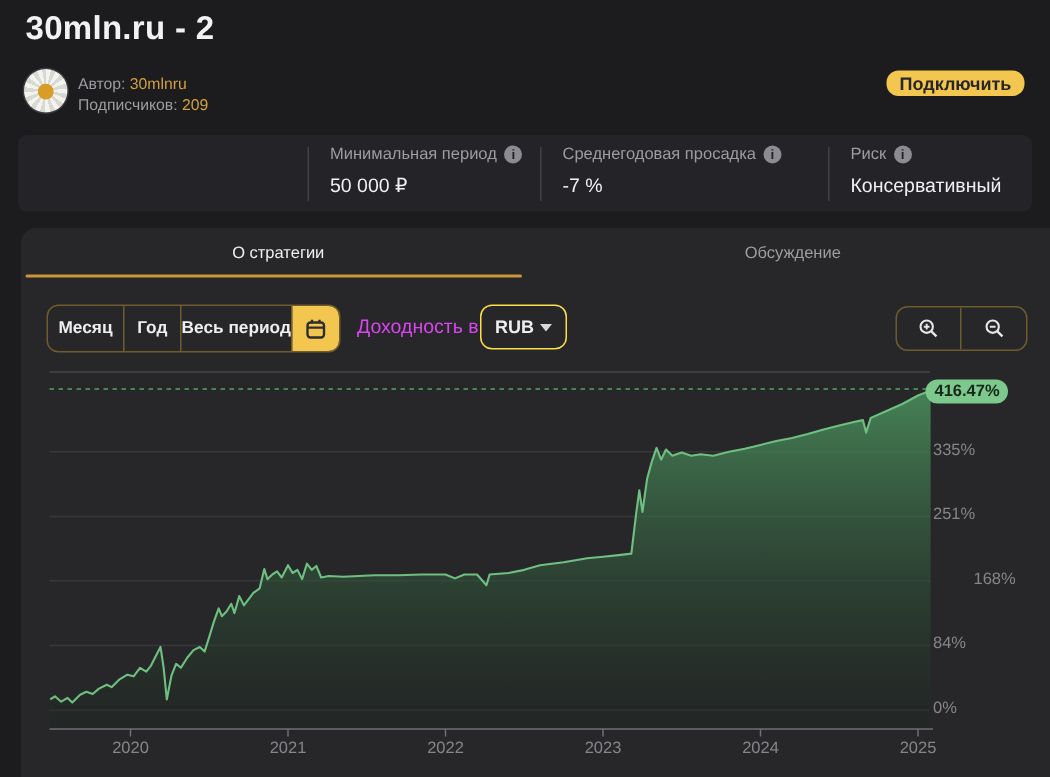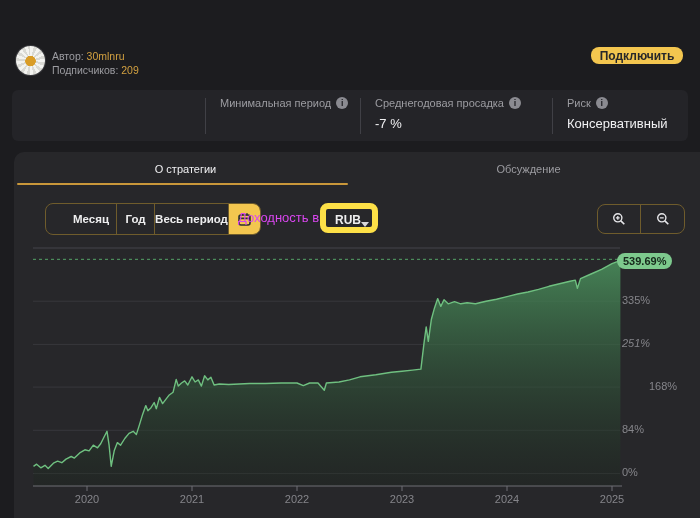--- a/index.html
+++ b/index.html
@@ -44,31 +44,31 @@
   
   .card{position:absolute;left:14px;top:152px;width:686px;height:366px;background:#27272a;border-radius:10px 0 0 0;}
   .tabbar{position:absolute;left:0;top:0;width:686px;height:33px;}
   .tab{position:absolute;top:0;height:33px;display:flex;align-items:center;justify-content:center;
     font-size:11px;cursor:pointer;}
   .tab-about{left:0;width:343px;color:#f0f0f2;}
   .tab-discussion{left:343px;width:343px;color:#9c9ca1;}
   .tab-underline{position:absolute;left:3px;top:31px;width:331px;height:2px;background:#c9973a;border-radius:1px;}
 
   
-  .seg-group{position:absolute;left:31px;top:51px;height:30px;display:flex;
-    border:1px solid #6f5c2c;border-radius:8px;overflow:hidden;background:#27272a;padding-left:20px;}
+  .seg-group{position:absolute;left:17px;top:51px;height:30px;display:flex;
+    border:1px solid #6f5c2c;border-radius:8px;overflow:hidden;background:#27272a;}
   .seg-btn{height:30px;display:flex;align-items:center;justify-content:center;
     background:transparent;border:none;border-right:1px solid #6f5c2c;
     color:#eeeeef;font-size:11.5px;font-weight:600;font-family:inherit;cursor:pointer;padding:0;}
   .seg-month{width:51px;} .seg-year{width:38px;} .seg-all{width:74px;}
   .seg-cal{width:31px;border-right:none;background:#f3c64f;}
   .returns-label{position:absolute;left:224px;top:58px;font-size:13px;color:#d946ef;}
   .currency-select{position:absolute;left:306px;top:51px;width:58px;height:30px;
-    border:6px solid #fde047;border-radius:8px;background:#27272a;cursor:pointer;
-    display:flex;align-items:flex-end;justify-content:space-between;padding:0 9px;box-sizing:border-box;}
+    border:1px solid #fde047;border-radius:8px;background:#27272a;cursor:pointer;
+    display:flex;align-items:center;justify-content:space-between;padding:0 9px;box-sizing:border-box;}
   .currency-select .val{font-size:12px;font-weight:600;color:#eeeeef;}
   .chevron-down{width:0;height:0;border-left:4px solid transparent;border-right:4px solid transparent;
     border-top:5px solid #d8d8da;}
   .zoom-group{position:absolute;left:583px;top:52px;height:28px;display:flex;
     border:1px solid #6f5c2c;border-radius:8px;overflow:hidden;}
   .zoom-btn{width:43px;height:28px;display:flex;align-items:center;justify-content:center;
     background:transparent;border:none;border-right:1px solid #6f5c2c;cursor:pointer;padding:0;}
   .zoom-btn:last-child{border-right:none;}
 
   
@@ -78,40 +78,42 @@
   .xlab{position:absolute;top:493px;font-size:11px;color:#85858a;transform:translateX(-50%);}
   .value-badge{position:absolute;left:617px;top:253px;height:16px;line-height:16px;
     background:#7dc98d;color:#16281b;font-size:11px;font-weight:700;
     border-radius:9px;padding:0 6px;}
 </style>
 </head>
 <body>
 
 <div class="page">
 
+  <div class="title">30mln.ru - 2</div>
   <div class="avatar"></div>
   <div class="author-lines">
     <div>
       <span class="muted">Автор:</span>
       <span class="gold-text">30mlnru</span>
     </div>
     <div>
       <span class="muted">Подписчиков:</span>
       <span class="gold-text">209</span>
     </div>
   </div>
   <button class="connect-btn">Подключить</button>
 
   <section class="stats">
     <div class="stat-divider" style="left:193px;"></div>
     <div class="stat-cell" style="left:208px;">
       <div class="stat-label">
         <span>Минимальная период</span>
         <i class="info-icon">i</i>
       </div>
+      <div class="stat-value">50 000 ₽</div>
     </div>
     <div class="stat-divider" style="left:348px;"></div>
     <div class="stat-cell" style="left:363px;">
       <div class="stat-label">
         <span>Среднегодовая просадка</span>
         <i class="info-icon">i</i>
       </div>
       <div class="stat-value">-7 %</div>
     </div>
     <div class="stat-divider" style="left:540px;"></div>
@@ -199,24 +201,24 @@
         <line x1="192" y1="486" x2="192" y2="491" stroke="#6f6f75" stroke-width="1"></line>
         <line x1="297" y1="486" x2="297" y2="491" stroke="#6f6f75" stroke-width="1"></line>
         <line x1="402" y1="486" x2="402" y2="491" stroke="#6f6f75" stroke-width="1"></line>
         <line x1="507" y1="486" x2="507" y2="491" stroke="#6f6f75" stroke-width="1"></line>
         <line x1="612" y1="486" x2="612" y2="491" stroke="#6f6f75" stroke-width="1"></line>
       </svg>
 
     <span class="ylab" style="top:466px;">0%</span>
     <span class="ylab" style="top:423px;">84%</span>
     <span class="ylab" style="top:380px;margin-left:27px;">168%</span>
-    <span class="ylab" style="top:337px;font-style:italic;">251%</span>
+    <span class="ylab" style="top:337px;">251%</span>
     <span class="ylab" style="top:294px;">335%</span>
 
-    <span class="value-badge">539.69%</span>
+    <span class="value-badge">416.47%</span>
 
     <span class="xlab" style="left:87px;">2020</span>
     <span class="xlab" style="left:192px;">2021</span>
     <span class="xlab" style="left:297px;">2022</span>
     <span class="xlab" style="left:402px;">2023</span>
     <span class="xlab" style="left:507px;">2024</span>
     <span class="xlab" style="left:612px;">2025</span>
   </section>
 
 </div>

